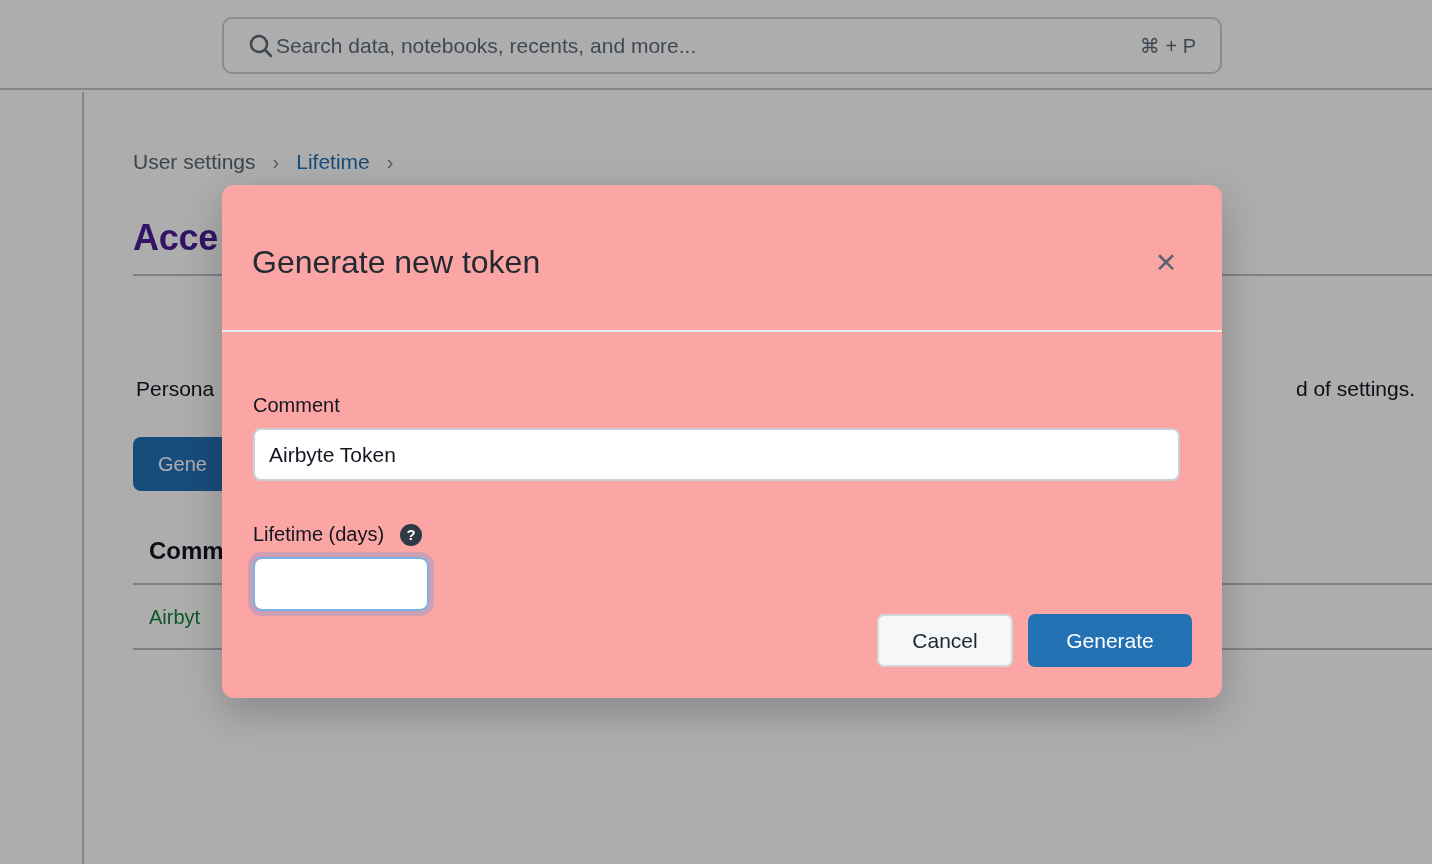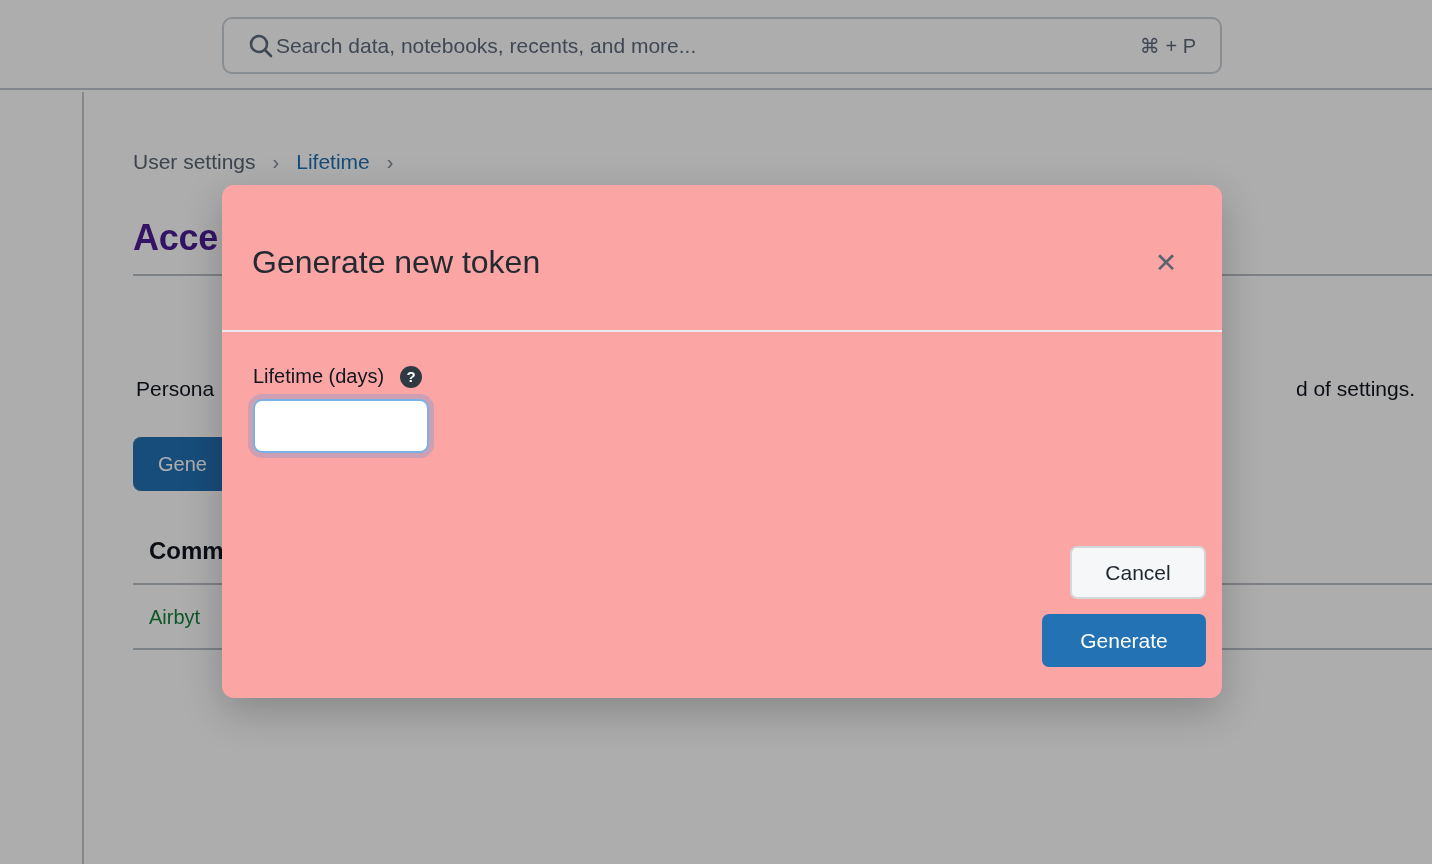--- a/index.html
+++ b/index.html
@@ -81,40 +81,40 @@
   .modal-close{
     width:36px;height:36px;border:none;background:transparent;cursor:pointer;
     font-size:27px;color:#5a646e;line-height:36px;text-align:center;
     margin-right:8px;padding:0;
   }
   .modal-body{padding:0 42px 0 31px;}
   .field-label{
     font-size:20px;color:#11171f;display:flex;align-items:center;gap:10px;
   }
   .label-comment{margin-top:62px;}
-  .label-lifetime{margin-top:33px;gap:16px;}
+  .label-lifetime{margin-top:42px;gap:16px;}
   .help-icon{
     width:22px;height:22px;border-radius:50%;background:#2e3944;color:#ffffff;
     font-size:15px;font-weight:700;display:inline-flex;align-items:center;
     justify-content:center;cursor:pointer;
   }
   .text-input{
     display:block;margin-top:11px;height:53px;width:100%;box-sizing:border-box;
     border:2px solid #c9d0d7;border-radius:8px;font-size:21px;color:#11171f;
     padding:0 14px;font-family:"Liberation Sans", sans-serif;outline:none;background:#fff;
   }
   .lifetime-input{
     display:block;margin-top:11px;width:176px;height:54px;box-sizing:border-box;
     border:2px solid #79b1e6;border-radius:9px;
     box-shadow:0 0 0 5px rgba(78,148,213,0.28);
     font-size:21px;color:#11171f;padding:0 14px;outline:none;
     font-family:"Liberation Sans", sans-serif;background:#fff;
   }
   .modal-footer{
-    position:absolute;right:16px;bottom:31px;display:flex;gap:15px;align-items:flex-end;flex-direction:column;
+    position:absolute;right:30px;bottom:31px;display:flex;gap:15px;align-items:flex-end;
   }
   .btn{
     height:53px;border-radius:7px;font-size:21px;display:flex;align-items:center;
     justify-content:center;cursor:pointer;font-family:"Liberation Sans", sans-serif;
     box-sizing:border-box;
   }
   .btn-cancel{
     width:136px;background:#f6f7f8;border:2px solid #d4d7da;color:#1f272e;
   }
   .btn-generate{
@@ -160,20 +160,22 @@
 
 <div class="overlay"></div>
 
 <div class="modal">
   <div class="modal-header">
     <span class="modal-title">Generate new token</span>
     <button class="modal-close">✕</button>
   </div>
 
   <div class="modal-body">
+    <label class="field-label label-comment">Comment</label>
+    <input class="text-input" type="text" value="Airbyte Token" style="">
 
     <label class="field-label label-lifetime">
       <span>Lifetime (days)</span>
       <span class="help-icon">?</span>
     </label>
     <input class="lifetime-input" type="text" value="" style="">
   </div>
 
   <div class="modal-footer">
     <button class="btn btn-cancel">Cancel</button>

